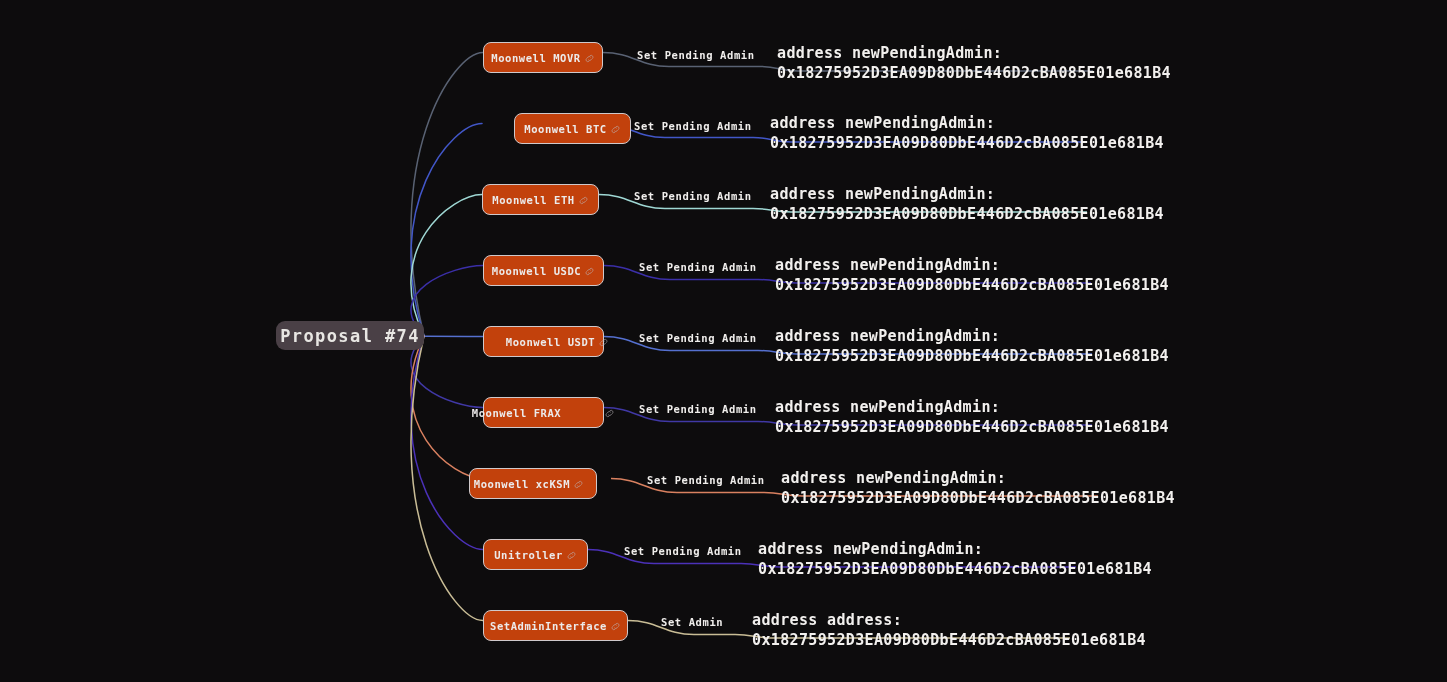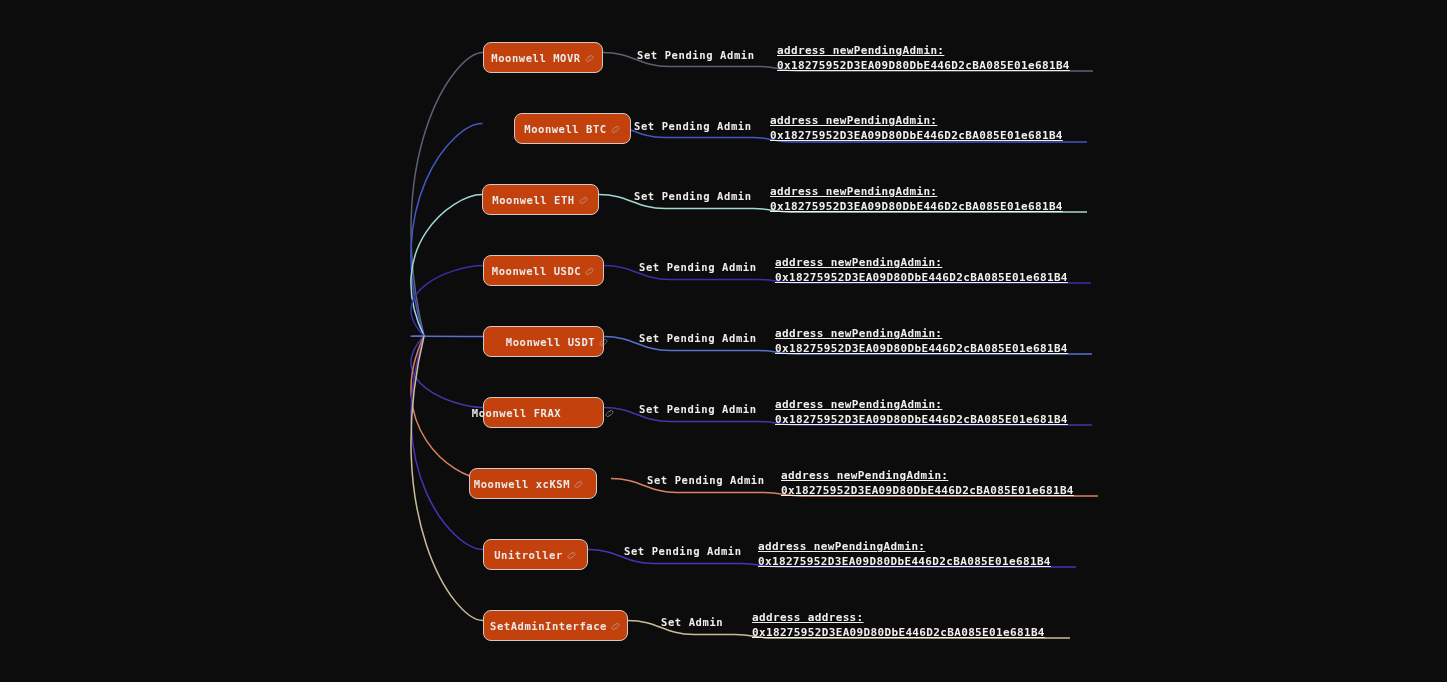--- a/index.html
+++ b/index.html
@@ -56,27 +56,26 @@
     font-weight:bold;
     letter-spacing:0.6px;
     white-space:nowrap;
     z-index:4;
   }
 
   .detail-node {
     position:absolute;
     color:#f2f0ee;
     font-family:"DejaVu Sans Mono", monospace;
-    font-size:11px;
+    font-size:15px;
     font-weight:bold;
     letter-spacing:0.35px;
     line-height:1.32;
     white-space:nowrap;
     z-index:4;
-    text-decoration:underline;
   }
   .detail-node .dl2 { display:block; }
 </style>
 </head>
 <body>
 
 <div id="canvas">
 
   <svg id="edges" viewBox="0 0 1447 682">
       <path d="M 424 336 C 382 160.23, 452.32 52.5, 483 52.5" fill="none" stroke="#596273" stroke-width="1.5" stroke-linecap="round"></path>
@@ -92,20 +91,23 @@
       <path d="M 424 336 C 382 380.33, 452.32 407.5, 483 407.5" fill="none" stroke="#4038a5" stroke-width="1.5" stroke-linecap="round"></path>
       <path d="M 604 407.5 C 634 407.5, 640 421.5, 670 421.5 L 758 421.5 C 776 421.5, 778 425, 796 425 L 1092 425" fill="none" stroke="#4038a5" stroke-width="1.5" stroke-linecap="butt"></path>
       <path d="M 424 336 C 382 424.35, 452.32 478.5, 483 478.5" fill="none" stroke="#d98160" stroke-width="1.5" stroke-linecap="round"></path>
       <path d="M 611 478.5 C 641 478.5, 647 492.5, 677 492.5 L 764 492.5 C 782 492.5, 784 496, 802 496 L 1098 496" fill="none" stroke="#d98160" stroke-width="1.5" stroke-linecap="butt"></path>
       <path d="M 424 336 C 382 468.37, 452.32 549.5, 483 549.5" fill="none" stroke="#4b31b8" stroke-width="1.5" stroke-linecap="round"></path>
       <path d="M 588 549.5 C 618 549.5, 624 563.5, 654 563.5 L 741 563.5 C 759 563.5, 761 567, 779 567 L 1076 567" fill="none" stroke="#4b31b8" stroke-width="1.5" stroke-linecap="butt"></path>
       <path d="M 424 336 C 382 512.39, 452.32 620.5, 483 620.5" fill="none" stroke="#c9bd96" stroke-width="1.5" stroke-linecap="round"></path>
       <path d="M 628 620.5 C 658 620.5, 664 634.5, 694 634.5 L 735 634.5 C 753 634.5, 755 638, 773 638 L 1070 638" fill="none" stroke="#c9bd96" stroke-width="1.5" stroke-linecap="butt"></path>
     </svg>
 
+  <div class="root-node" style="left:276px; top:321px; width:148px; height:29px;">
+    <span>Proposal #74</span>
+  </div>
 
   <div id="nodes">
       <div class="topic-node" style="left: 483px; top: 42px; width: 120px;">
         <span class="label">Moonwell MOVR</span>
         <span class="link-icon"><svg viewBox="0 0 16 16" width="11" height="11" fill="none" stroke="#bdb7ba" stroke-width="1.3">
             <path d="M6.3 9.7a2.6 2.6 0 0 0 3.9.3l2.1-2.1a2.6 2.6 0 0 0-3.7-3.7L7.4 5.4"></path>
             <path d="M9.7 6.3a2.6 2.6 0 0 0-3.9-.3L3.7 8.1a2.6 2.6 0 0 0 3.7 3.7l1.2-1.2"></path>
           </svg></span>
       </div>
       <div class="edge-label" style="left: 637px; top: 49px;">Set Pending Admin</div>

